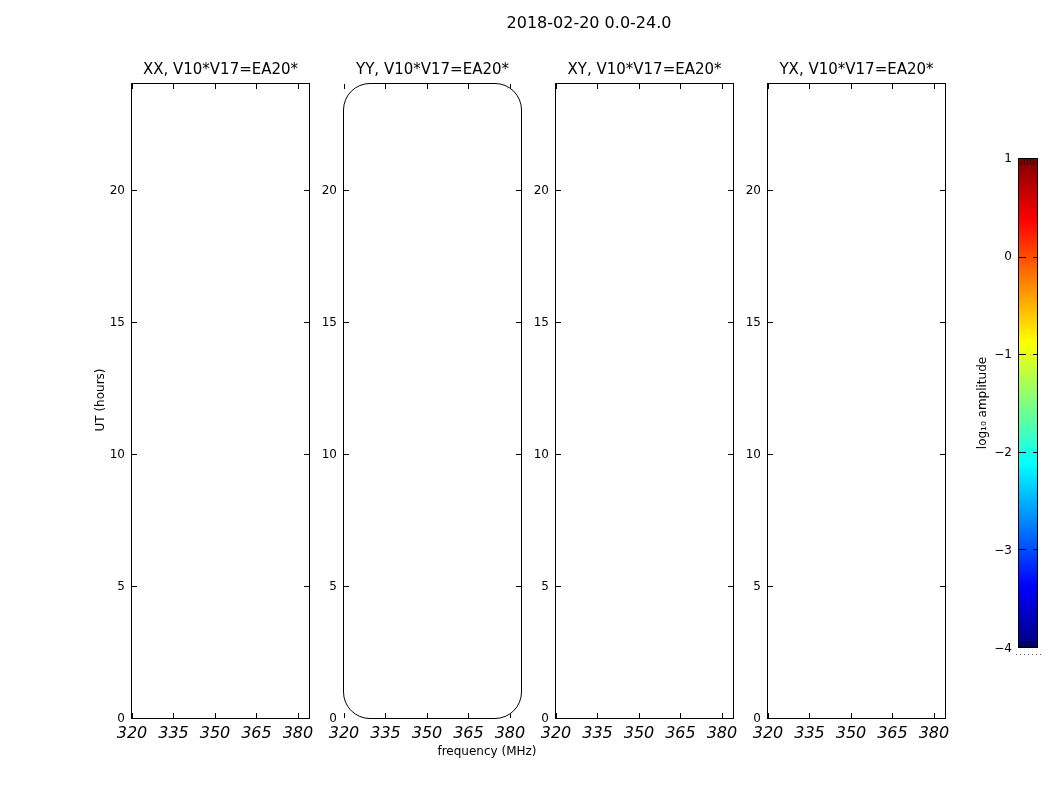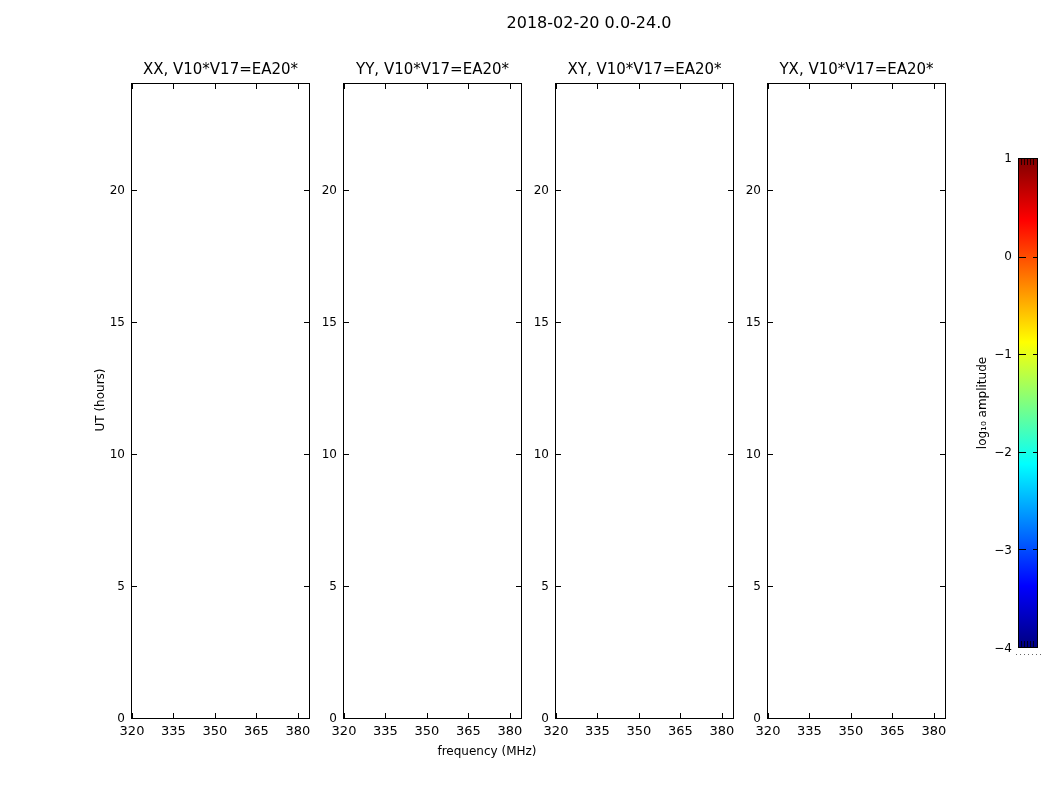--- a/index.html
+++ b/index.html
@@ -23,21 +23,21 @@
   .plot-area{position:absolute;left:0;top:0;right:0;bottom:0;}
   .tick{position:absolute;background:#000;}
   .tick.tx{width:1px;height:5px;}
   .tick.tb{bottom:0;}
   .tick.tt{top:0;}
   .tick.ty{height:1px;width:5px;}
   .tick.tl{left:0;}
   .tick.tr{right:0;}
   .xlab{
     position:absolute;top:calc(100% + 5px);transform:translateX(-50%);
-    font-size:13px;white-space:nowrap;
+    font-size:16px;white-space:nowrap;font-style:italic;
   }
   .ylab{
     position:absolute;right:calc(100% + 7px);transform:translateY(-50%);
     font-size:12px;white-space:nowrap;
   }
   .xaxis-label{
     position:absolute;top:744px;left:487px;transform:translateX(-50%);
     font-size:12px;white-space:nowrap;
   }
   .yaxis-label{
@@ -103,21 +103,21 @@
           <div class="tick ty tr" style="top: 58.3333%;"></div>
           <div class="ylab" style="top: 58.3333%;">10</div>
           <div class="tick ty tl" style="top: 37.5%;"></div>
           <div class="tick ty tr" style="top: 37.5%;"></div>
           <div class="ylab" style="top: 37.5%;">15</div>
           <div class="tick ty tl" style="top: 16.6667%;"></div>
           <div class="tick ty tr" style="top: 16.6667%;"></div>
           <div class="ylab" style="top: 16.6667%;">20</div>
         </div>
   </div>
-      <div class="panel" style="left: 343px;">
+      <div class="panel" style="left: 343px; border-radius: 27px;">
     <div class="panel-title">YY, V10*V17=EA20*</div>
     <div class="plot-area">
           <div class="tick tx tb" style="left: 0%;"></div>
           <div class="tick tx tt" style="left: 0%;"></div>
           <div class="xlab" style="left: 0%;">320</div>
           <div class="tick tx tb" style="left: 23.4375%;"></div>
           <div class="tick tx tt" style="left: 23.4375%;"></div>
           <div class="xlab" style="left: 23.4375%;">335</div>
           <div class="tick tx tb" style="left: 46.875%;"></div>
           <div class="tick tx tt" style="left: 46.875%;"></div>

